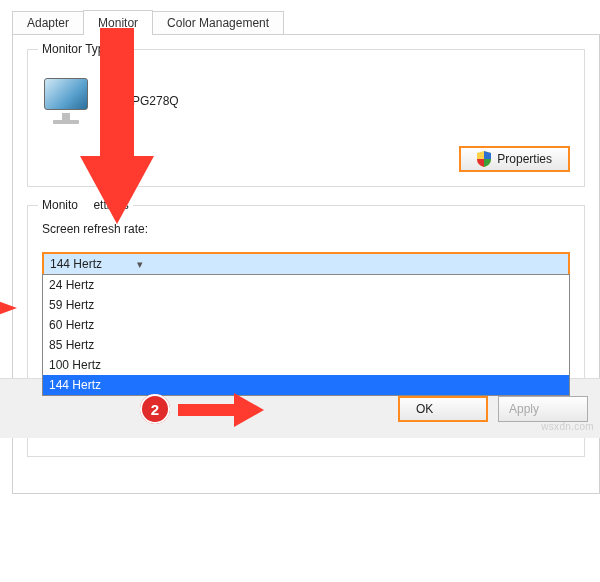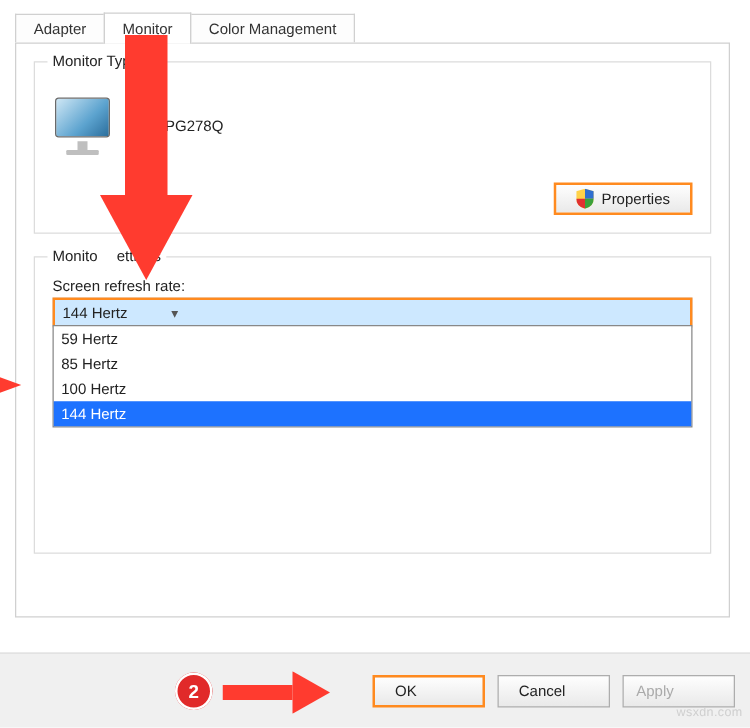--- a/index.html
+++ b/index.html
@@ -7,22 +7,22 @@
       font-family: "Segoe UI", Tahoma, sans-serif;
       font-size: 12px;
       background: #fff;
       width: 600px;
       height: 582px;
       position: relative;
       overflow: hidden;
     }
     .window-body {
       background: #fff;
-      padding: 8px 16px 0 12px;
-      height: 522px;
+      padding: 8px 0 0 12px;
+      height: 378px;
       position: relative;
     }
     .tabs { display: flex; align-items: flex-end; height: 26px; position: relative; }
     .tab {
       padding: 4px 14px;
       border: 1px solid #d0d0d0;
       border-bottom: none;
       background: #fff;
       font-size: 12px;
       color: #333;
@@ -105,21 +105,21 @@
       min-width: 90px;
       height: 26px;
       color: #222;
       cursor: pointer;
     }
     .btn.highlighted { border: 2px solid #ff8a1f; }
     .shield-icon {
       width: 14px; height: 16px;
       display: inline-block;
     }
-    .settings-label { font-size: 12px; color: #222; margin-bottom: 2px; display: block; }
+    .settings-label { font-size: 12px; color: #222; margin-bottom: 16px; display: block; }
     .combo {
       width: 100%;
       height: 24px;
       border: 2px solid #ff8a1f;
       background: #cde8ff;
       display: flex;
       align-items: center;
       padding: 0 6px 0 6px;
       font-size: 12px;
       color: #222;
@@ -225,21 +225,23 @@
     <div class="fieldset" style="padding-bottom:180px;">
       <div class="fieldset-legend">Monito<span style="opacity:0">r S</span>ettings</div>
 
       <span class="settings-label">Screen refresh rate:</span>
 
       <div class="combo">
         <span>144 Hertz</span>
         <span class="combo-chevron">▾</span>
 
         <div class="dropdown-list" id="dropdown-list">
+            <div class="option">24 Hertz</div>
             <div class="option">59 Hertz</div>
+            <div class="option">60 Hertz</div>
             <div class="option">85 Hertz</div>
             <div class="option">100 Hertz</div>
             <div class="option selected">144 Hertz</div>
           </div>
       </div>
     </div>
 
     <div class="annot-arrow" style="left:-26px; top:262px;">
       <svg width="30" height="22">
         <polygon points="0,0 30,11 0,22" fill="#ff3b2f"></polygon>
@@ -262,16 +264,15 @@
   <div class="step-badge" style="left:140px; top:15px;">2</div>
   <div class="annot-arrow" style="left:178px; top:14px;">
     <svg width="86" height="34">
       <g fill="#ff3b2f">
         <rect x="0" y="11" width="56" height="12"></rect>
         <polygon points="56,0 56,34 86,17"></polygon>
       </g>
     </svg>
   </div>
   <button class="btn highlighted2">OK</button>
-  <button class="btn">Cancel</button>
   <button class="btn disabled">Apply</button>
   <span class="watermark">wsxdn.com</span>
 </div>
 
 </body></html>

